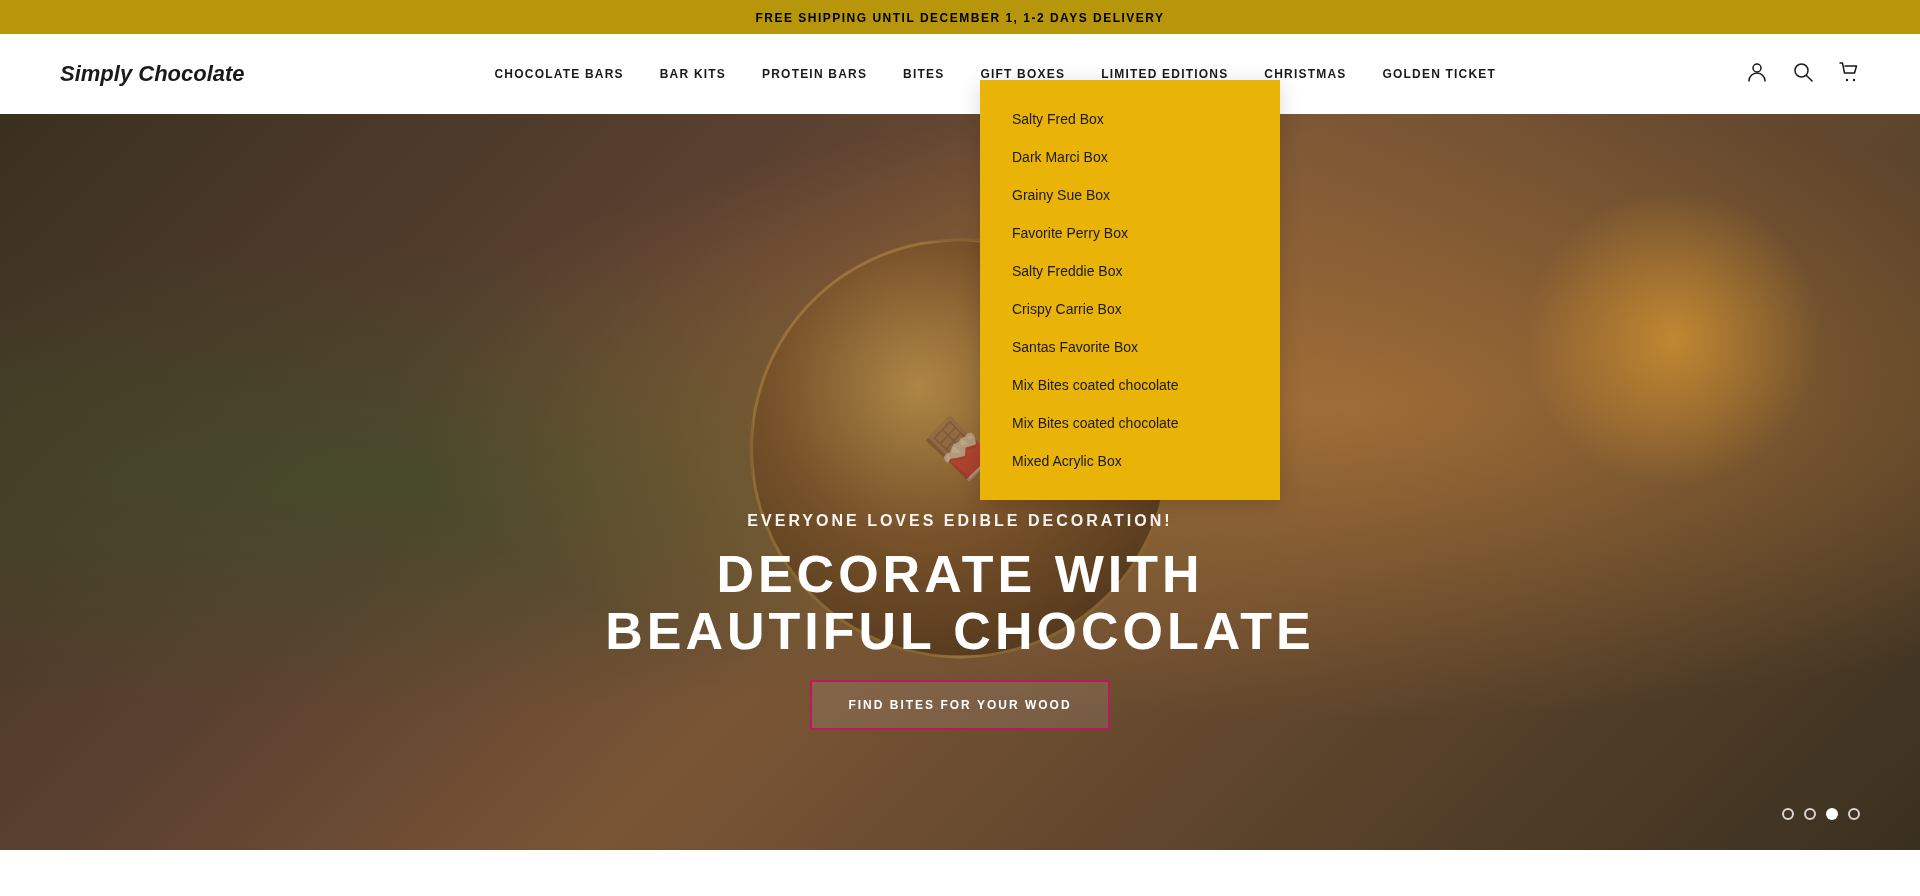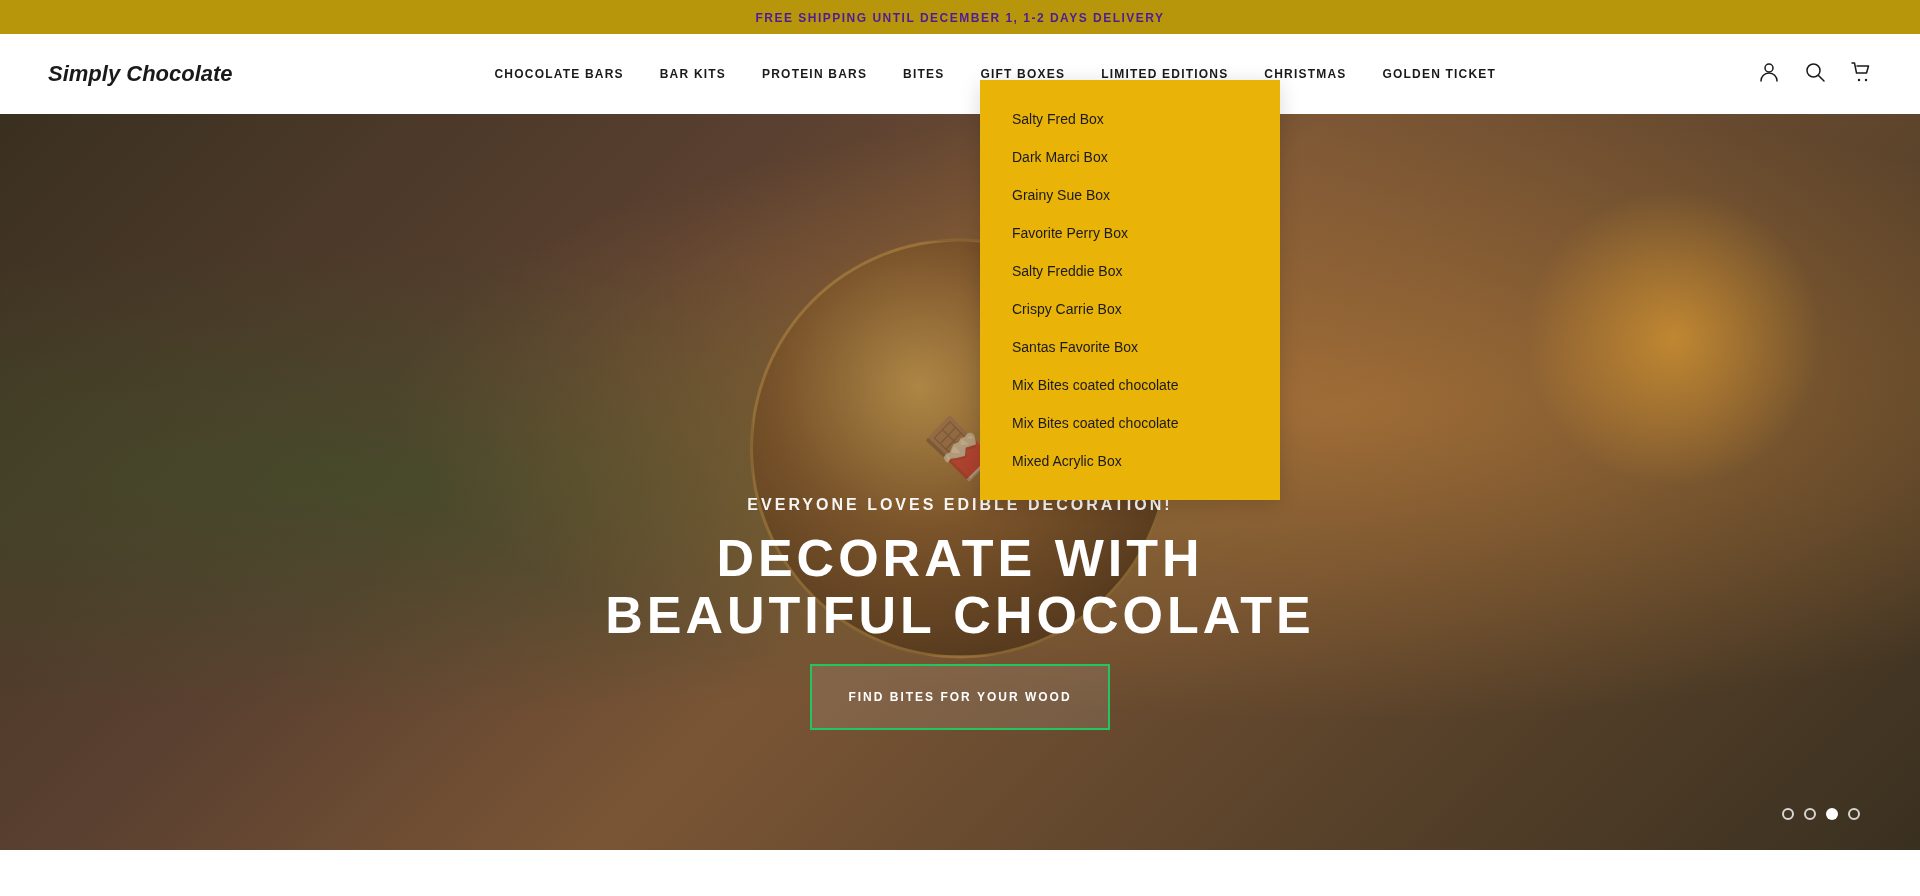--- a/index.html
+++ b/index.html
@@ -5,33 +5,33 @@
     * { margin: 0; padding: 0; box-sizing: border-box; }
     body { font-family: 'Helvetica Neue', Helvetica, Arial, sans-serif; width: 1920px; overflow-x: hidden; }
 
     
     .top-banner {
       background-color: #b8960c;
       text-align: center;
       padding: 8px 0;
     }
     .top-banner span {
-      color: #4c1d95;
+      color: #000000;
       font-size: 12px;
       letter-spacing: 1.5px;
       font-weight: 600;
       text-transform: uppercase;
     }
 
     
     .header {
       display: flex;
       align-items: center;
       justify-content: space-between;
-      padding: 0 48px;
+      padding: 0 60px;
       height: 80px;
       background: white;
       position: relative;
       z-index: 100;
     }
     .logo {
       font-size: 22px;
       font-weight: 700;
       color: #1a1a1a;
       font-style: italic;
@@ -177,22 +177,22 @@
     .hero-title {
       font-size: 52px;
       font-weight: 900;
       letter-spacing: 4px;
       text-transform: uppercase;
       line-height: 1.1;
       margin-bottom: 20px;
     }
     .hero-cta {
       display: inline-block;
-      padding: 24px 36px;
-      border: 2px solid #22c55e;
+      padding: 16px 36px;
+      border: 2px solid #be185d;
       color: white;
       font-size: 12px;
       font-weight: 700;
       letter-spacing: 2px;
       text-transform: uppercase;
       cursor: pointer;
       background: rgba(255,255,255,0.1);
     }
 
     

